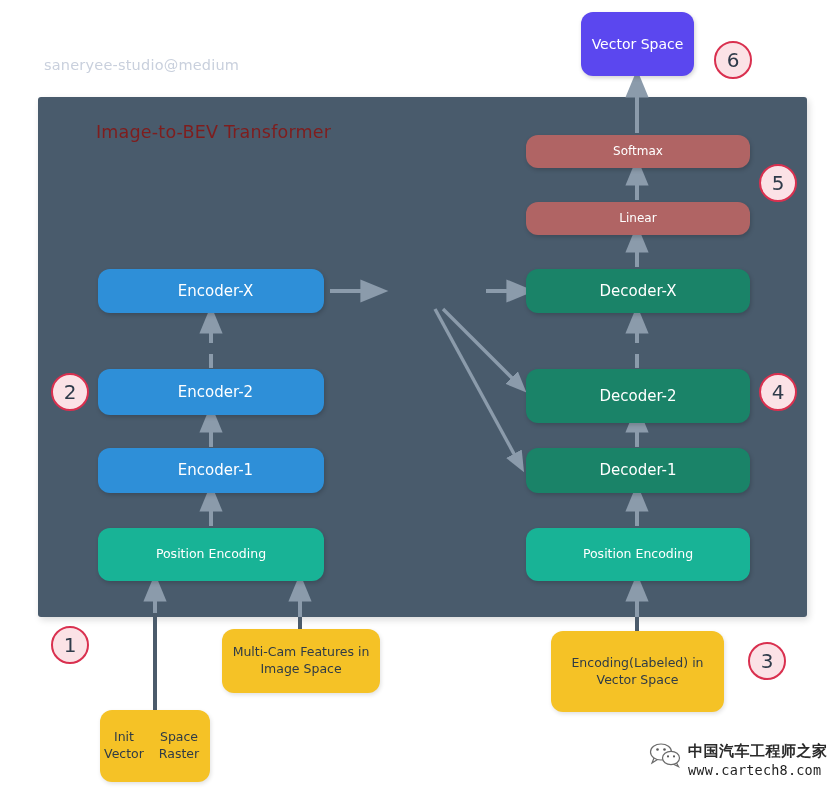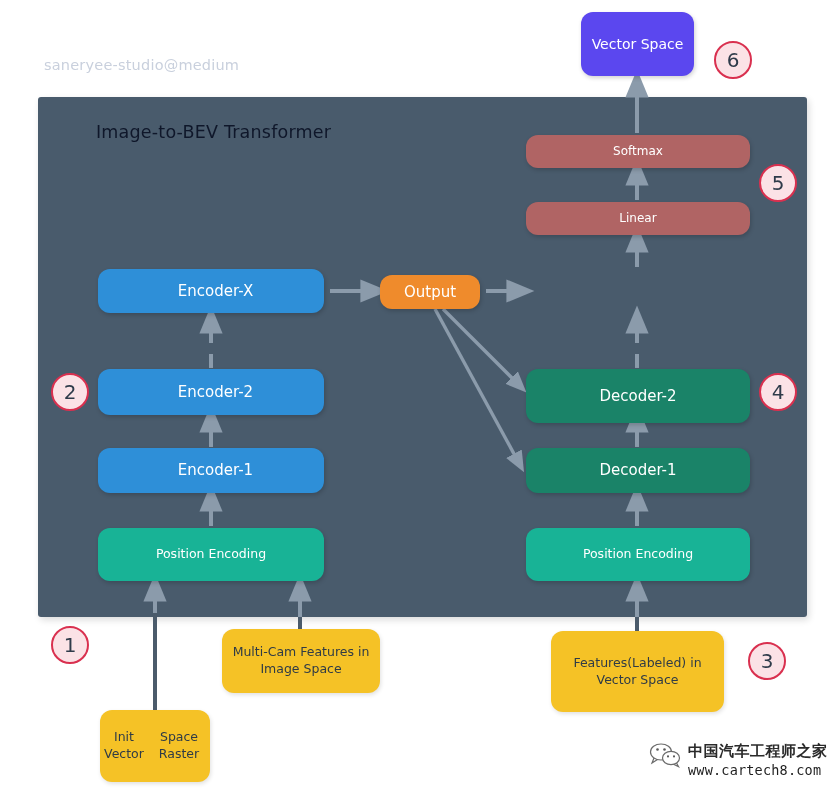--- a/index.html
+++ b/index.html
@@ -37,21 +37,21 @@
     width: 769px;
     height: 520px;
     background: #495b6c;
     border-radius: 3px;
     box-shadow: 2px 3px 7px rgba(0,0,0,0.14);
   }
   .panel-title {
     left: 96px;
     top: 122px;
     font-size: 17.5px;
-    color: #0f172a;
+    color: #7f1d1d;
     letter-spacing: 0.2px;
     white-space: nowrap;
   }
 
   
   .node {
     border-radius: 12px;
     display: flex;
     align-items: center;
     justify-content: center;
@@ -188,24 +188,24 @@
   <div class="abs node enc" style="left:98px; top:369px; width:226px; height:46px;">
     <span>Encoder-2</span>
   </div>
   <div class="abs node enc" style="left:98px; top:448px; width:226px; height:45px;">
     <span>Encoder-1</span>
   </div>
   <div class="abs node pos" style="left:98px; top:528px; width:226px; height:53px;">
     <span>Position Encoding</span>
   </div>
 
-  <div class="abs node out" style="left:380px; top:275px; width:100px; height:34px;">
-    <span>Output</span>
-  </div>
-
+
+  <div class="abs node dec" style="left:526px; top:269px; width:224px; height:44px;">
+    <span>Decoder-X</span>
+  </div>
   <div class="abs node dec" style="left:526px; top:369px; width:224px; height:54px;">
     <span>Decoder-2</span>
   </div>
   <div class="abs node dec" style="left:526px; top:448px; width:224px; height:45px;">
     <span>Decoder-1</span>
   </div>
   <div class="abs node pos" style="left:526px; top:528px; width:224px; height:53px;">
     <span>Position Encoding</span>
   </div>
 
@@ -224,21 +224,21 @@
     <span>Init Vector</span>
     <span>Space Raster</span>
   </div>
 
   <div class="abs node yellow" style="left:222px; top:629px; width:158px; height:64px; flex-direction:column;">
     <span>Multi-Cam Features in</span>
     <span>Image Space</span>
   </div>
 
   <div class="abs node yellow" style="left:551px; top:631px; width:173px; height:81px; flex-direction:column;">
-    <span>Features(Labeled) in</span>
+    <span>Encoding(Labeled) in</span>
     <span>Vector Space</span>
   </div>
 
   <div class="abs circle" style="left:51px; top:626px;">
     <span>1</span>
   </div>
   <div class="abs circle" style="left:51px; top:373px;">
     <span>2</span>
   </div>
   <div class="abs circle" style="left:748px; top:642px;">

